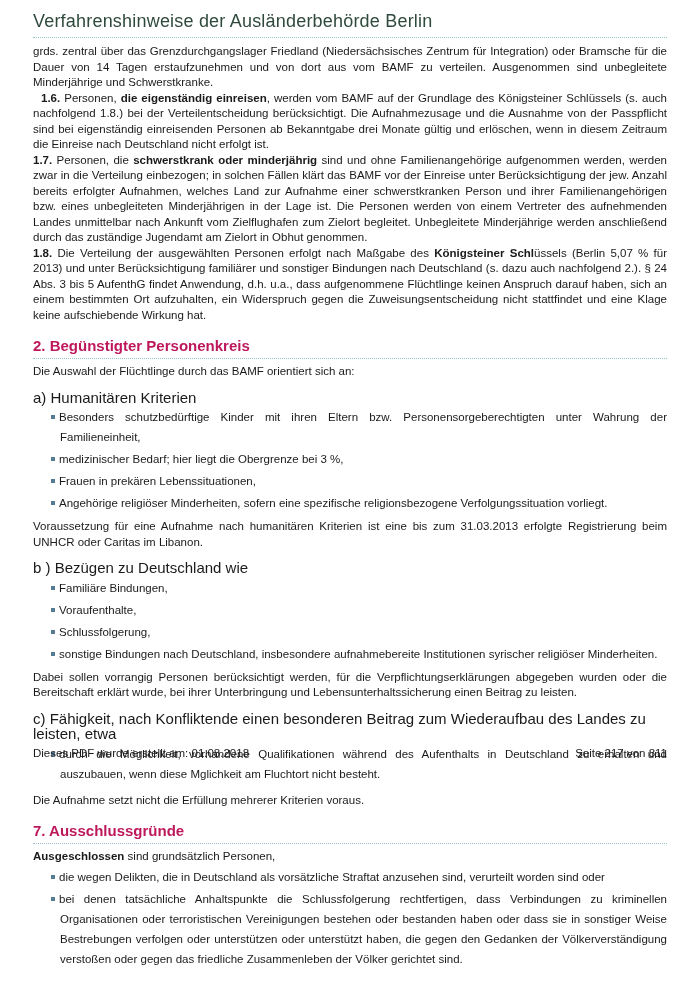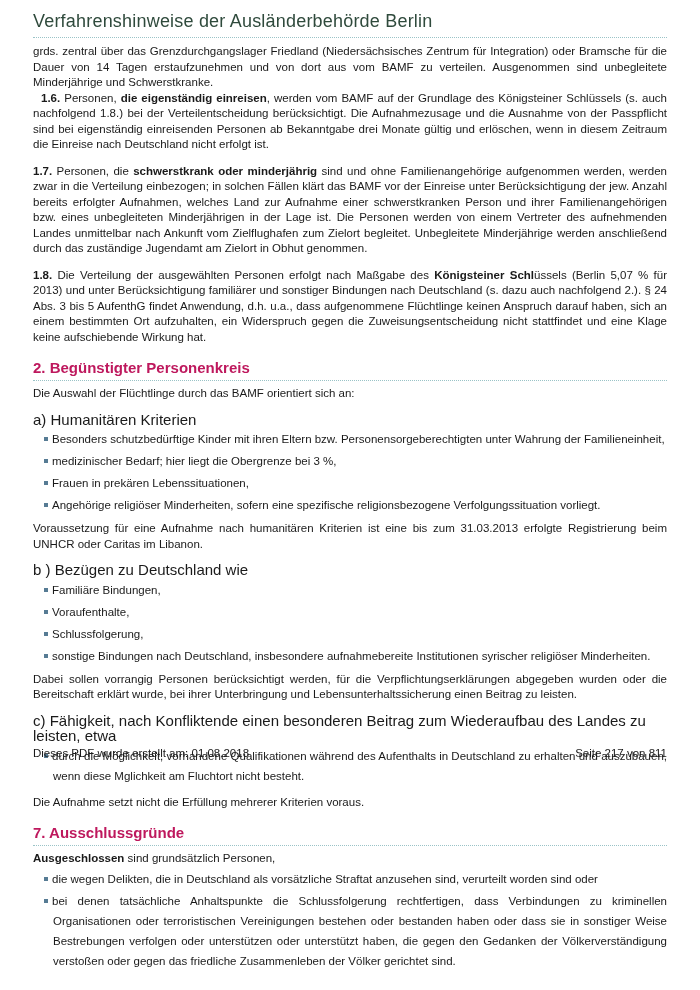--- a/index.html
+++ b/index.html
@@ -37,34 +37,34 @@
     border-bottom: 1px dotted #9ac3c7;
     margin-top: 13px;
     margin-bottom: 5px;
   }
   
   p.body {
     font-size: 11.5px;
     line-height: 15.5px;
     text-align: justify;
   }
-  p.body.mt { margin-top: 11px; }
+  p.body.mt { }
   p.body.indent-first { text-indent: 8px; }
   p.no-just { text-align: left; }
   b { font-weight: 700; }
   
   .sub-label {
     font-size: 15px;
     line-height: 15.5px;
     margin-top: 10px;
   }
   
   ul.blist {
     list-style: none;
-    margin: 2px 0 0 11px;
+    margin: 2px 0 0 18px;
   }
   ul.blist li {
     font-size: 11.5px;
     line-height: 20px;
     text-align: justify;
     padding-left: 9px;
     text-indent: -9px;
     margin-bottom: 2px;
   }
   ul.blist li::before {

